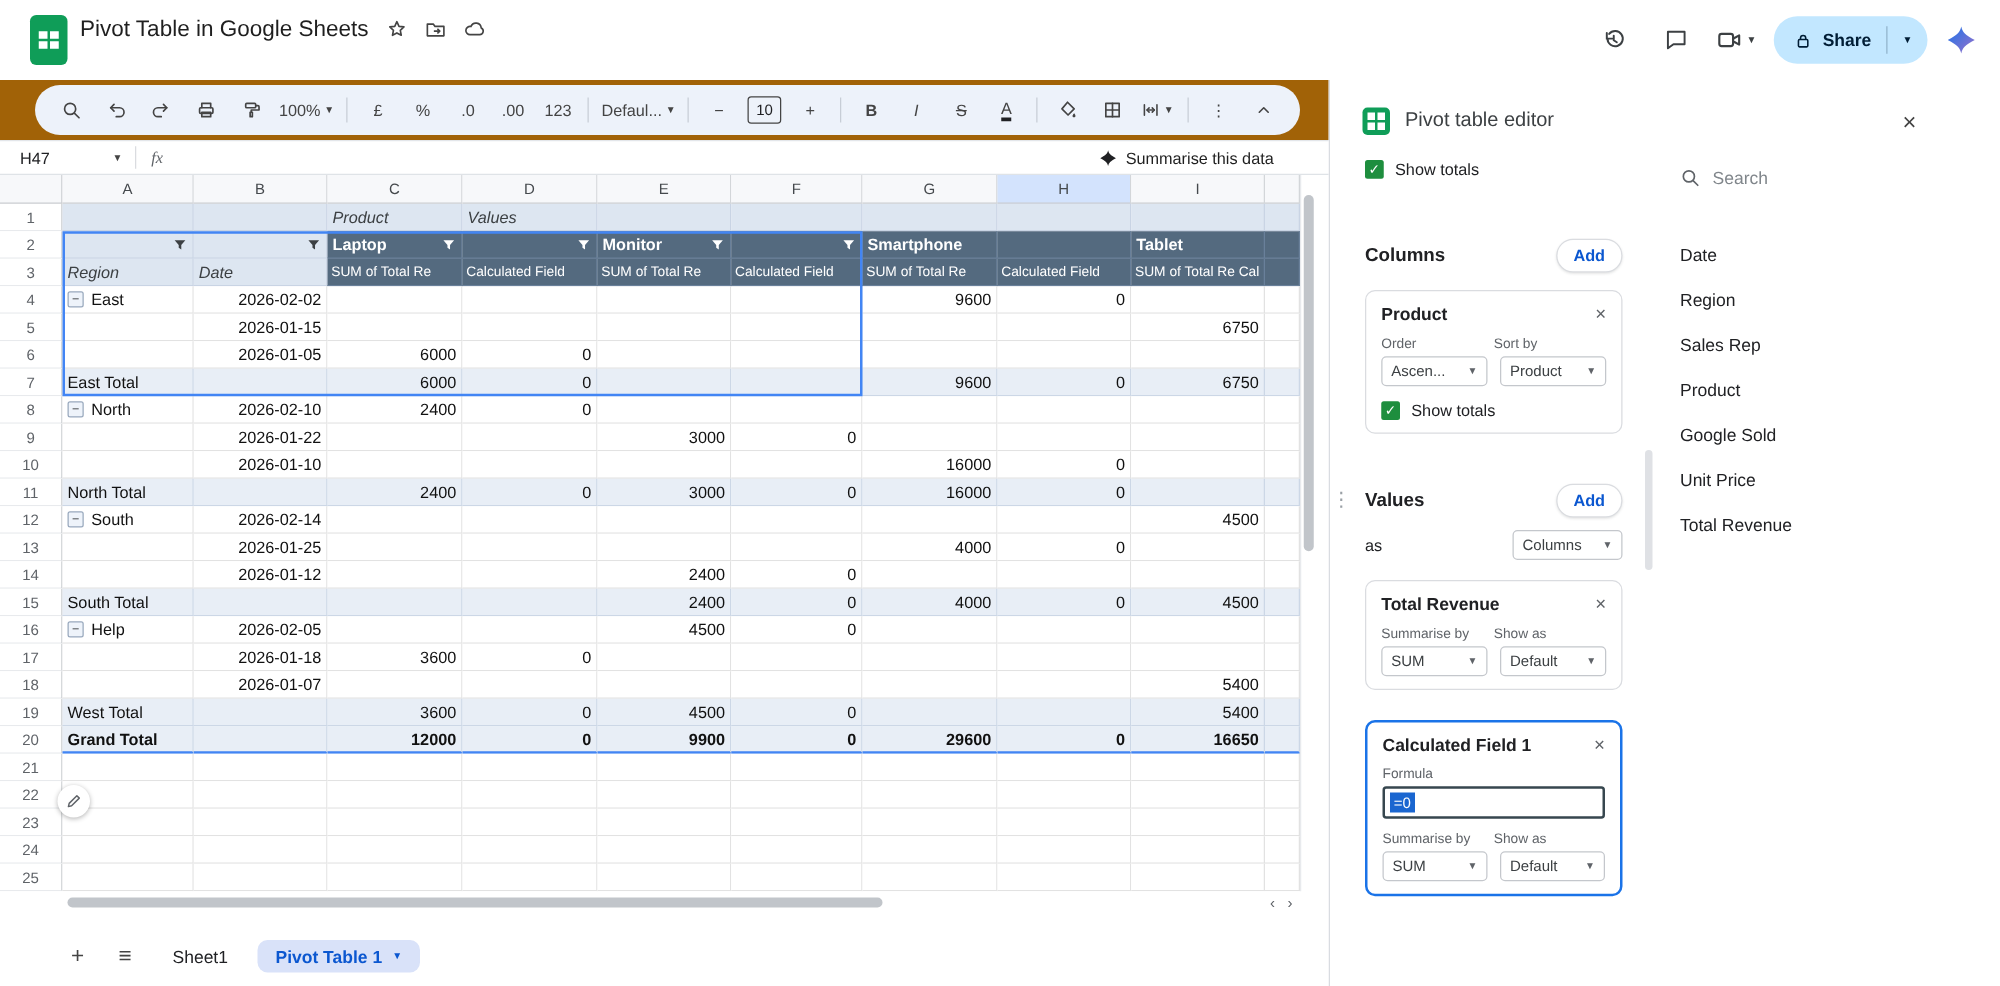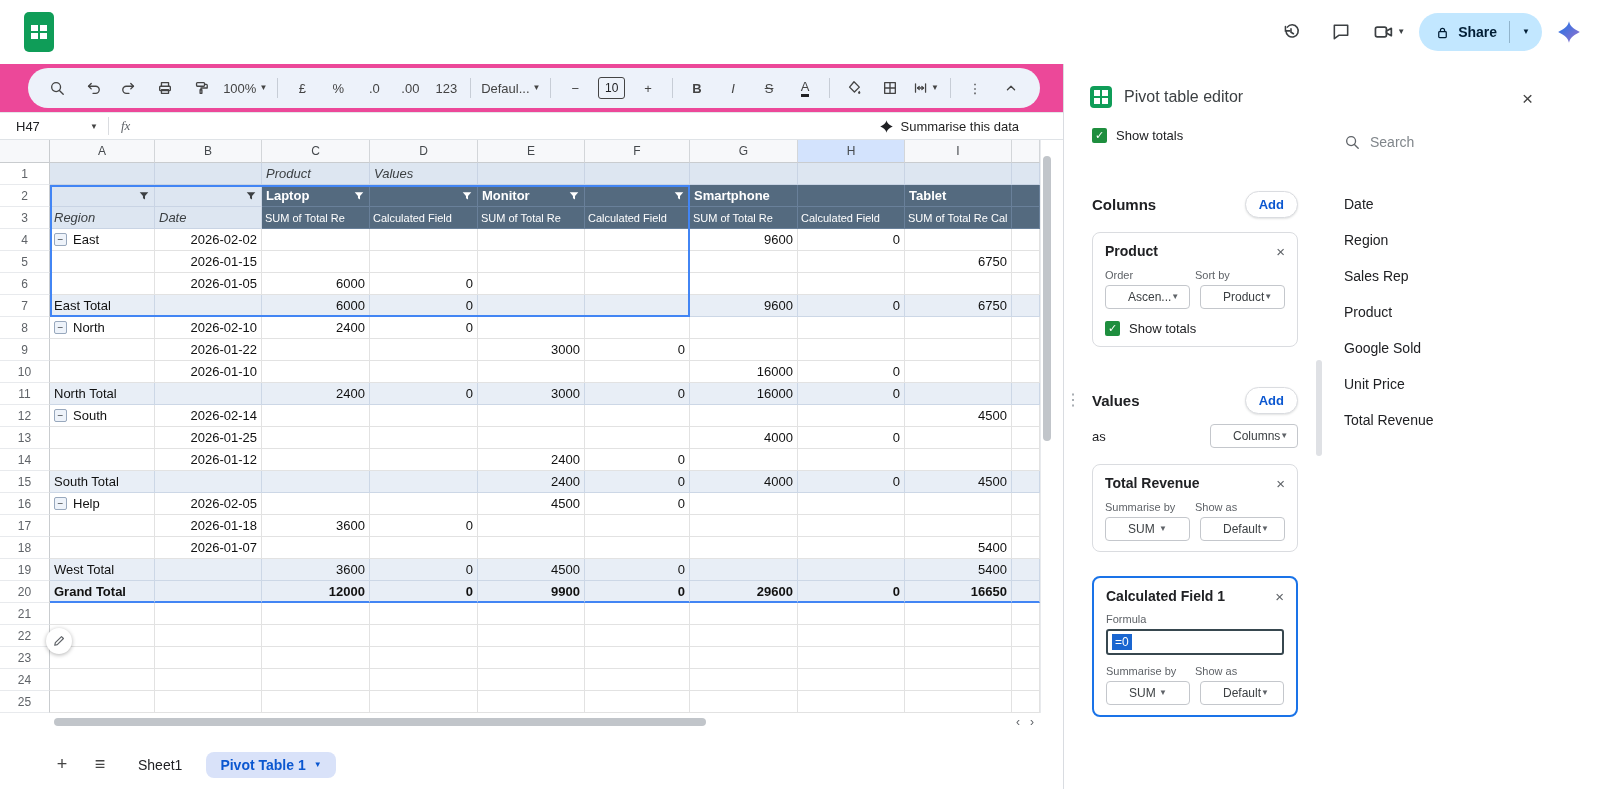--- a/index.html
+++ b/index.html
@@ -21,21 +21,21 @@
   .tright{position:absolute;right:18px;top:12px;height:40px;display:flex;align-items:center;gap:14px}
   .iconbtn{width:36px;height:36px;border-radius:50%;display:flex;align-items:center;justify-content:center;color:#3c4043;cursor:pointer}
   .camwrap{display:flex;align-items:center;gap:2px;color:#3c4043;cursor:pointer}
   .share{height:38px;background:#c2e7ff;border-radius:19px;display:flex;align-items:center;padding:0 12px 0 16px;gap:8px;color:#001d35;cursor:pointer}
   .share .slabel{font-size:14px;font-weight:bold}
   .share-sep{width:1px;height:22px;background:rgba(0,29,53,.25);margin:0 4px}
   .caret{font-size:8px;line-height:1;color:inherit}
   .gem{width:26px;height:26px}
 
   
-  .toolwrap{position:absolute;left:0;top:64px;width:1063px;height:48px;background:#ec4899}
+  .toolwrap{position:absolute;left:0;top:64px;width:1063px;height:48px;background:#a16207}
   .toolbar{position:absolute;left:28px;top:4px;width:1012px;height:40px;background:#edf2fa;border-radius:20px;
            display:flex;align-items:center;padding:0 12px;gap:2px;box-sizing:border-box}
   .tb{height:28px;min-width:26px;padding:0 4px;border-radius:4px;display:flex;align-items:center;justify-content:center;
       font-size:13px;color:#444;gap:3px;cursor:pointer;white-space:nowrap}
   .tb svg{width:16px;height:16px}
   .tsep{width:1px;height:20px;background:#c7cdd6;margin:0 5px}
   .fontbox{width:26px;height:20px;border:1px solid #444;border-radius:3px;display:flex;align-items:center;justify-content:center;font-size:12px;color:#202124}
   .tbold{font-weight:bold}.tital{font-style:italic}.tstrike{text-decoration:line-through}
   .tcolor span{border-bottom:3px solid #202124;line-height:1;padding-bottom:1px}
   .tb.pushR{margin-left:auto}
@@ -109,21 +109,21 @@
   .addbtn{background:#fff;border:1px solid #dadce0;border-radius:15px;color:#0b57d0;font-size:13px;font-weight:bold;
           padding:5px 13px;cursor:pointer;box-shadow:0 1px 2px rgba(60,64,67,.15);font-family:inherit}
   .card{border:1px solid #dadce0;border-radius:8px;padding:10px 12px;box-sizing:border-box}
   .card.calc{border:2px solid #1a73e8}
   .cardtitle{display:flex;justify-content:space-between;align-items:center;font-size:14px;font-weight:bold;color:#202124}
   .cardx{background:none;border:none;color:#5f6368;font-size:15px;cursor:pointer;line-height:1;padding:0}
   .lblrow{display:flex;font-size:11px;color:#5f6368;margin-top:10px}
   .lblrow span{flex:1}
   .ddrow{display:flex;gap:10px;margin-top:4px}
   .dd{flex:1;height:24px;border:1px solid #c4c7cc;border-radius:4px;background:#fff;display:flex;align-items:center;
-      justify-content:space-between;padding:0 22px;font-size:12px;color:#3c4043;cursor:pointer;box-sizing:border-box;overflow:hidden;white-space:nowrap}
+      justify-content:space-between;padding:0 7px;font-size:12px;color:#3c4043;cursor:pointer;box-sizing:border-box;overflow:hidden;white-space:nowrap}
   .dd .caret{color:#5f6368}
   .cktr.inCard{margin-top:12px}
   .mtA{margin-top:48px}.mtB{margin-top:14px}.mtC{margin-top:40px}.mtD{margin-top:10px}.mtE{margin-top:16px}.mtF{margin-top:24px}
   .flabel{font-size:11px;color:#5f6368;margin-top:9px}
   .finputbox{margin-top:4px;height:26px;border:2px solid #37474f;border-radius:3px;display:flex;align-items:center;padding:0 4px;box-sizing:border-box;cursor:text}
   .seltext{background:#1a66d0;color:#fff;font-size:12px;padding:1px 3px}
   .panelscroll{position:absolute;left:252px;top:296px;width:6px;height:96px;background:#dfe1e5;border-radius:3px;cursor:pointer}
   .dragdots{position:absolute;left:1px;top:326px;color:#9aa0a6;font-size:16px;cursor:ew-resize}
   .fcol{position:absolute;left:280px;top:70px;width:225px}
   .searchrow{display:flex;align-items:center;gap:10px;color:#80868b;font-size:14px;cursor:text}
@@ -138,20 +138,39 @@
 
   <header class="topbar">
     <div class="logo">
         <span class="lgrid">
           <i></i>
           <i></i>
           <i></i>
           <i></i>
         </span>
       </div>
+    <div class="titlerow">
+      <span class="doctitle">Pivot Table in Google Sheets</span>
+      <span class="ticon">
+          <svg viewBox="0 0 18 18" fill="none" stroke="currentColor" stroke-width="1.4" stroke-linejoin="round">
+            <path d="M9 2.5l1.8 3.9 4.2.5-3.1 2.9.8 4.2L9 12l-3.7 2 .8-4.2L3 6.9l4.2-.5z"></path>
+          </svg>
+        </span>
+      <span class="ticon">
+          <svg viewBox="0 0 18 18" fill="none" stroke="currentColor" stroke-width="1.4" stroke-linejoin="round">
+            <path d="M2 4.5h5l1.5 2H16v8H2z"></path>
+            <path d="M7.5 10.5h5M10.5 8.5l2 2-2 2"></path>
+          </svg>
+        </span>
+      <span class="ticon">
+          <svg viewBox="0 0 18 18" fill="none" stroke="currentColor" stroke-width="1.4" stroke-linejoin="round">
+            <path d="M5.5 13.5a3.5 3.5 0 1 1 .6-6.9 4.5 4.5 0 0 1 8.7 1.2 3 3 0 0 1-1.3 5.7z"></path>
+          </svg>
+        </span>
+    </div>
     <div class="tright">
       <span class="iconbtn">
           <svg viewBox="0 0 18 18" width="20" height="20" fill="none" stroke="currentColor" stroke-width="1.4" stroke-linecap="round">
             <path d="M4 4v4h4"></path>
             <path d="M4.5 8a5.5 5.5 0 1 0 1.2-3.4"></path>
             <path d="M9 6v3.2l2.2 1.4"></path>
           </svg>
         </span>
       <span class="iconbtn">
           <svg viewBox="0 0 18 18" width="20" height="20" fill="none" stroke="currentColor" stroke-width="1.4" stroke-linejoin="round">

